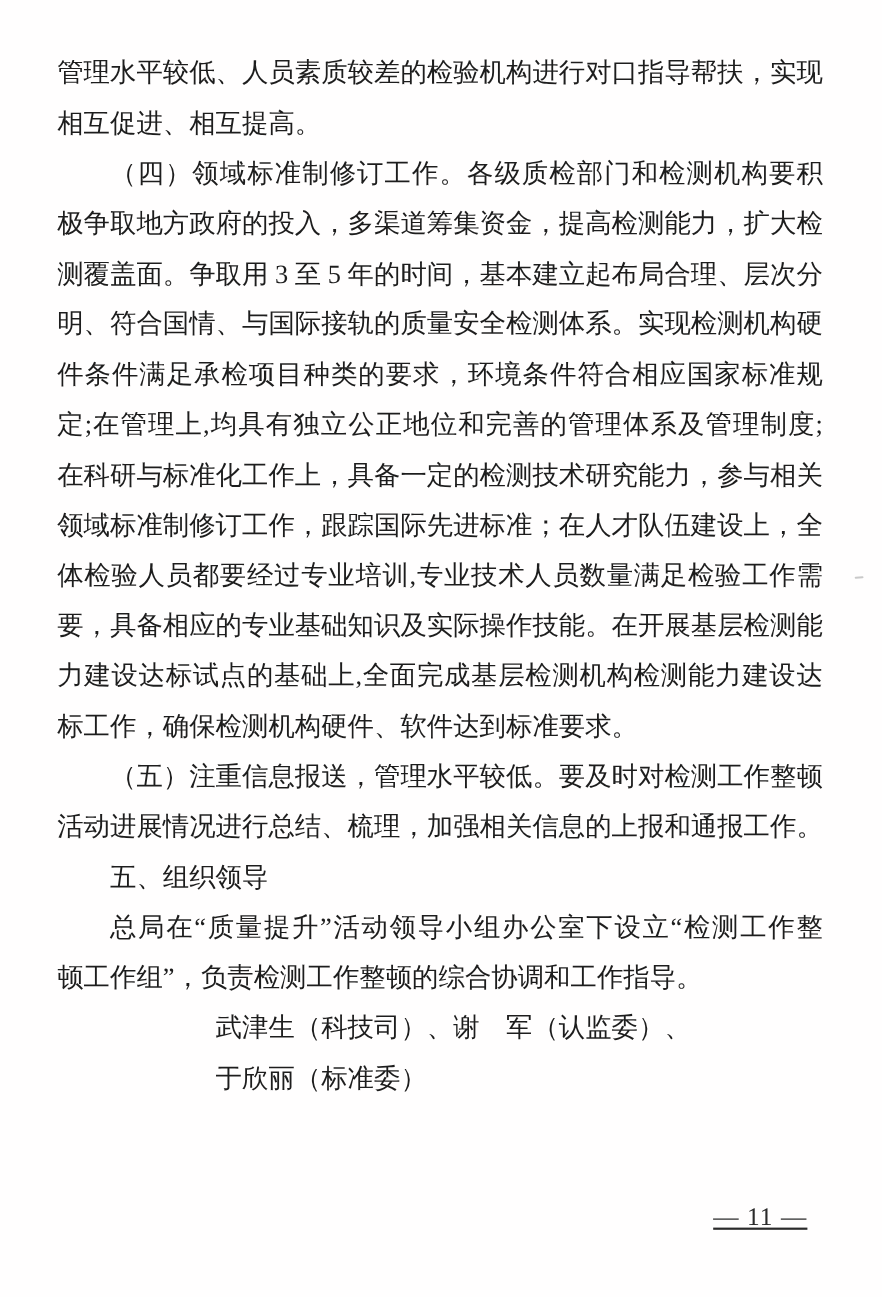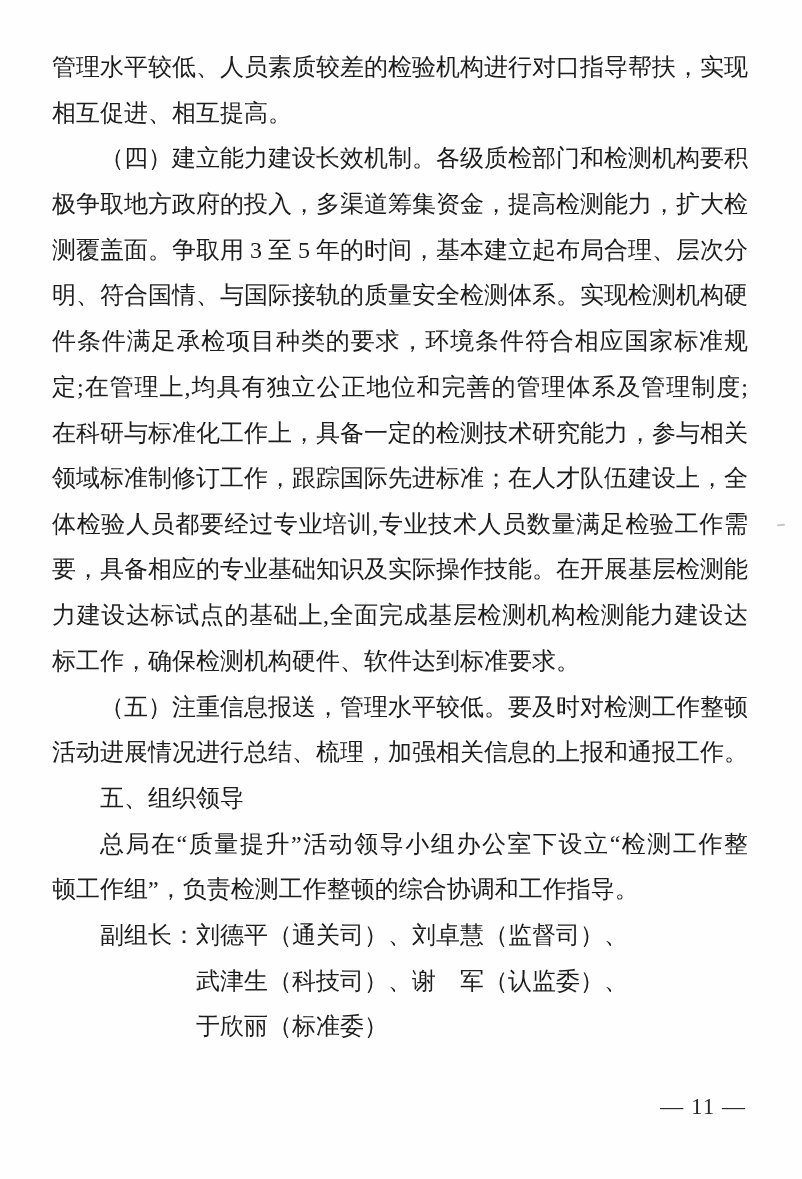--- a/index.html
+++ b/index.html
@@ -37,65 +37,65 @@
     text-rendering: optimizeLegibility;
   }
   .line.justify {
     white-space: normal;
     text-align: justify;
     text-align-last: justify;
     text-justify: inter-character;
   }
   .page-number {
     position: absolute;
-    right: 56px;
+    right: 68px;
     top: 1092px;
     height: 30px;
     line-height: 30px;
     font-size: 23px;
     color: #2a2a2a;
     letter-spacing: 1px;
+    text-decoration: underline;
   }
   .scan-speck {
     position: absolute;
     left: 777px;
     top: 524px;
     width: 8px;
     height: 2px;
     background: #c9c9c9;
     border-radius: 2px;
     transform: rotate(-4deg);
   }
 </style>
 </head>
 <body>
 
 <div class="page">
 
   <div class="doc-body" id="doc-body">
       <div class="line justify" style="padding-left: 0px;">管理水平较低、人员素质较差的检验机构进行对口指导帮扶，实现</div>
       <div class="line" style="padding-left: 0px;">相互促进、相互提高。</div>
-      <div class="line justify" style="padding-left: 48px;">（四）建立能力建设长效机制。各级质检部门和检测机构要积</div>
+      <div class="line justify" style="padding-left: 48px;">（四）领域标准制修订工作。各级质检部门和检测机构要积</div>
       <div class="line justify" style="padding-left: 0px;">极争取地方政府的投入，多渠道筹集资金，提高检测能力，扩大检</div>
       <div class="line justify" style="padding-left: 0px;">测覆盖面。争取用 3 至 5 年的时间，基本建立起布局合理、层次分</div>
       <div class="line justify" style="padding-left: 0px;">明、符合国情、与国际接轨的质量安全检测体系。实现检测机构硬</div>
       <div class="line justify" style="padding-left: 0px;">件条件满足承检项目种类的要求，环境条件符合相应国家标准规</div>
       <div class="line justify" style="padding-left: 0px;">定;在管理上,均具有独立公正地位和完善的管理体系及管理制度;</div>
       <div class="line justify" style="padding-left: 0px;">在科研与标准化工作上，具备一定的检测技术研究能力，参与相关</div>
       <div class="line justify" style="padding-left: 0px;">领域标准制修订工作，跟踪国际先进标准；在人才队伍建设上，全</div>
       <div class="line justify" style="padding-left: 0px;">体检验人员都要经过专业培训,专业技术人员数量满足检验工作需</div>
       <div class="line justify" style="padding-left: 0px; font-family: Liberation Mono, monospace;">要，具备相应的专业基础知识及实际操作技能。在开展基层检测能</div>
       <div class="line justify" style="padding-left: 0px;">力建设达标试点的基础上,全面完成基层检测机构检测能力建设达</div>
       <div class="line" style="padding-left: 0px;">标工作，确保检测机构硬件、软件达到标准要求。</div>
       <div class="line justify" style="padding-left: 48px;">（五）注重信息报送，管理水平较低。要及时对检测工作整顿</div>
       <div class="line justify" style="padding-left: 0px;">活动进展情况进行总结、梳理，加强相关信息的上报和通报工作。</div>
       <div class="line" style="padding-left: 48px;">五、组织领导</div>
       <div class="line justify" style="padding-left: 48px;">总局在“质量提升”活动领导小组办公室下设立“检测工作整</div>
       <div class="line" style="padding-left: 0px;">顿工作组”，负责检测工作整顿的综合协调和工作指导。</div>
-      <div class="line" style="padding-left: 48px;">副组长：刘德平（通关司）、刘卓慧（监督司）、</div>
       <div class="line" style="padding-left: 144px;">武津生（科技司）、谢　军（认监委）、</div>
       <div class="line" style="padding-left: 144px;">于欣丽（标准委）</div>
     </div>
 
   <div class="scan-speck"></div>
 
   <div class="page-number">— 11 —</div>
 
 </div>
 

